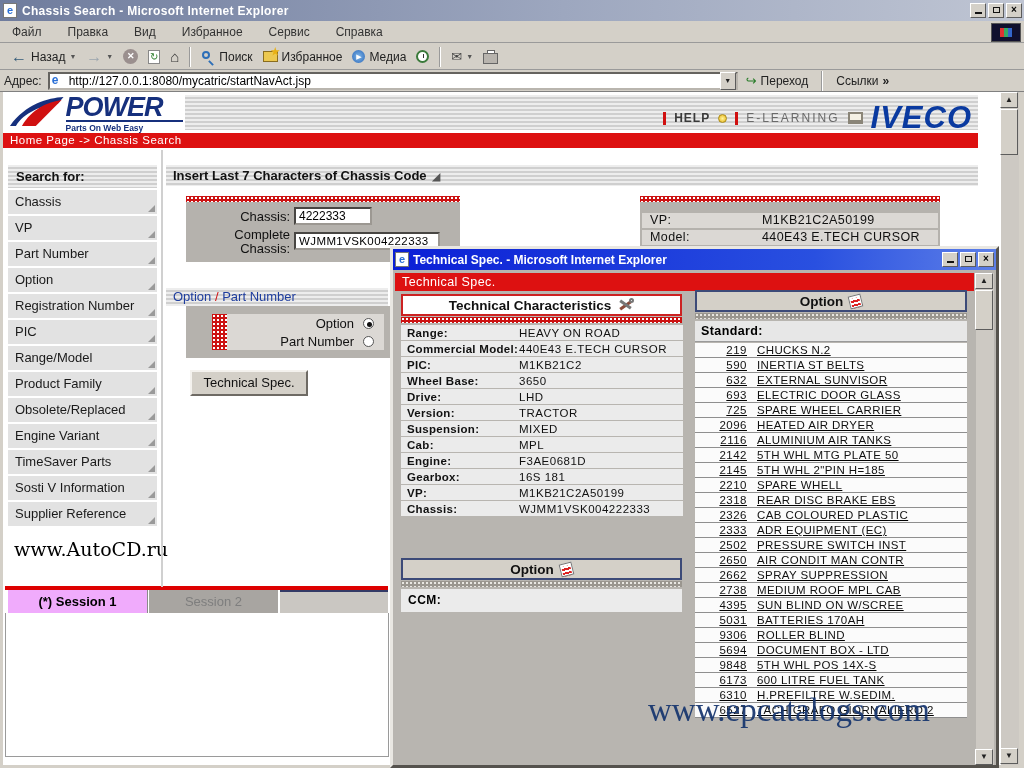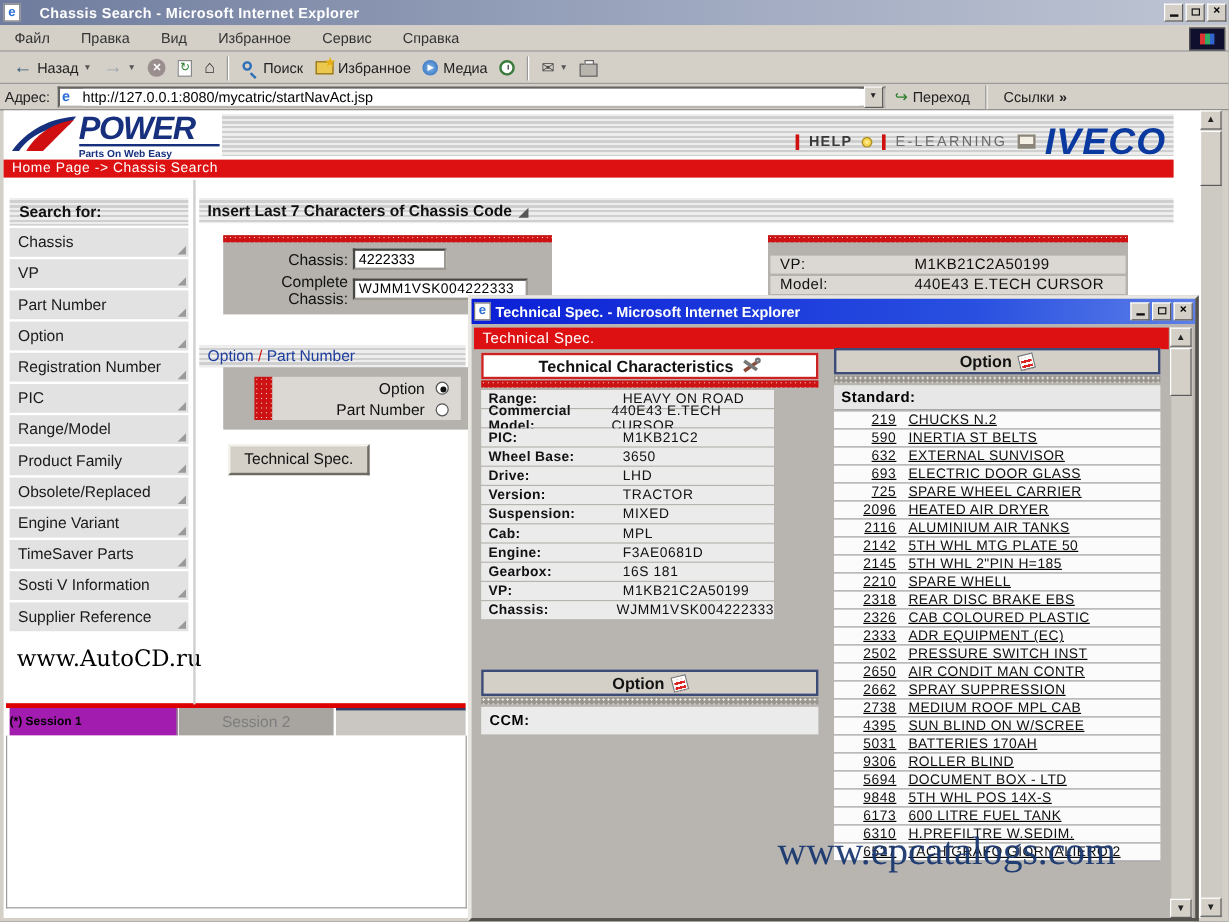--- a/index.html
+++ b/index.html
@@ -4,21 +4,21 @@
 <style>
   * { margin:0; padding:0; box-sizing:border-box; }
   body { background:#555; font-family:"Liberation Sans", sans-serif; }
   #screen { position:relative; width:1024px; height:768px; background:#d4d0c8; overflow:hidden;
             font-family:"Liberation Sans", sans-serif; }
 
   
   .titlebar { position:absolute; left:0; top:0; width:1024px; height:21px;
     background:linear-gradient(90deg,#6f7c9d,#9da7bf 55%,#bfc5d3);
     display:flex; align-items:center; padding:0 3px; }
-  .titlebar .ttl { color:#fff; font-weight:bold; font-size:12px; margin-left:16px; letter-spacing:.3px; }
+  .titlebar .ttl { color:#fff; font-weight:bold; font-size:12px; margin-left:5px; letter-spacing:.3px; }
   .doc-icon { width:14px; height:15px; background:#fff; border:1px solid #777;
     color:#2a6fd6; font-weight:bold; font-size:11px; line-height:13px; text-align:center; }
   .winbtns { position:absolute; right:2px; top:3px; display:flex; gap:2px; }
   .wbtn { width:16px; height:15px; background:#d4d0c8; border:1px solid; border-color:#fff #5c5c5c #5c5c5c #fff;
     font-size:10px; line-height:12px; text-align:center; color:#000; font-weight:bold; }
   .wsq { display:inline-block; width:7px; height:6px; border:1px solid #111; margin-top:3px; }
   .minbar { display:inline-block; width:7px; height:2px; background:#111; margin-top:8px; }
 
   .menubar { position:absolute; left:0; top:21px; width:1024px; height:22px; background:#d4d0c8;
     border-bottom:1px solid #9a9a9a; display:flex; align-items:center; gap:26px; padding-left:12px;
@@ -99,22 +99,22 @@
   .sb-head { position:absolute; left:8px; top:165px; width:149px; height:23px;
     font-size:13px; font-weight:bold; color:#111; line-height:23px; padding-left:8px; }
   .sb-list { position:absolute; left:8px; top:190px; width:149px; display:flex; flex-direction:column; gap:2px; }
   .sb-item { position:relative; height:24px; background:#e2e2e2; font-size:13px; color:#1a1a1a;
     line-height:24px; padding-left:7px; }
   .sb-item i { position:absolute; right:2px; bottom:2px; width:0; height:0;
     border-left:7px solid transparent; border-bottom:7px solid #9a9a9a; }
   .autocd { position:absolute; left:14px; top:538px; width:140px; text-align:center;
     font-family:"DejaVu Serif", serif; font-size:19px; color:#000; }
   .redline { position:absolute; left:5px; top:586px; width:383px; height:4px; background:#dd0000; }
-  .tab1 { position:absolute; left:8px; top:590px; width:140px; height:23px; background:#a21caf;
-    font-size:10px; font-weight:bold; line-height:23px; border-right:1px solid #8a8a8a; }
+  .tab1 { position:absolute; left:8px; top:590px; width:140px; height:23px; background:#f0abfc;
+    font-size:13px; font-weight:bold; text-align:center; line-height:23px; border-right:1px solid #8a8a8a; }
   .tab2 { position:absolute; left:149px; top:590px; width:129px; height:23px; background:#a8a5a1;
     font-size:13px; color:#7e7e7e; text-align:center; line-height:23px; }
   .tab3 { position:absolute; left:280px; top:590px; width:108px; height:23px; background:#cac7c2;
     border-top:2px solid #333a66; }
   .leftpanel { position:absolute; left:5px; top:613px; width:384px; height:144px; background:#fff;
     border:1px solid #9a9a9a; border-top:none; }
   .vline { position:absolute; left:161px; top:150px; width:2px; height:437px; background:#d0d0d0; }
 
   
   .section-strip { position:absolute; left:166px; top:165px; width:812px; height:21px;
@@ -154,21 +154,21 @@
     background:linear-gradient(90deg,#0b1fd6,#2950e0 70%,#5d7fe8); display:flex; align-items:center; padding:0 2px; }
   .p-title .ttl { color:#fff; font-weight:bold; font-size:12px; margin-left:4px; }
   .p-banner { position:absolute; left:2px; top:24px; width:579px; height:18px; background:#dd1111;
     color:#fff; font-size:12.5px; line-height:18px; padding-left:7px; letter-spacing:.4px; }
   .p-scroll { position:absolute; left:583px; top:24px; width:18px; height:492px; background:#cdc9c3; }
 
   .techbox { position:absolute; left:8px; top:45px; width:281px; height:22px; background:#fff;
     border:2px solid #cc2222; display:flex; align-items:center; justify-content:center; gap:7px;
     font-size:13.5px; font-weight:bold; color:#111; }
   .strip6 { position:absolute; left:8px; width:281px; height:6px; }
-  .techrows { position:absolute; left:8px; top:76px; width:244px; display:flex; flex-direction:column; gap:1px; }
+  .techrows { position:absolute; left:8px; top:76px; width:282px; display:flex; flex-direction:column; gap:1px; }
   .trow { display:flex; height:15px; background:#ebebeb; align-items:center; }
   .trow b { width:118px; font-size:11.5px; padding-left:6px; letter-spacing:.3px; color:#111; }
   .trow span { font-size:11.5px; letter-spacing:.5px; color:#111; }
   .optbox { position:absolute; width:281px; height:22px; background:#d4d0c8; border:2px solid #3c4a78;
     display:flex; align-items:center; justify-content:center; gap:6px; font-size:13.5px; font-weight:bold; color:#111; }
   .notepad { width:13px; height:13px; background:#fff; border:1px solid #777; transform:rotate(-14deg);
     background-image:repeating-linear-gradient(180deg, rgba(0,0,0,0) 0 2px, #d22 2px 4px); background-size:9px 10px;
     background-repeat:no-repeat; background-position:1px 2px; }
   .ccmrow { position:absolute; left:8px; top:340px; width:281px; height:23px; background:#ebebeb;
     font-size:12px; font-weight:bold; line-height:23px; padding-left:7px; letter-spacing:.5px; }

